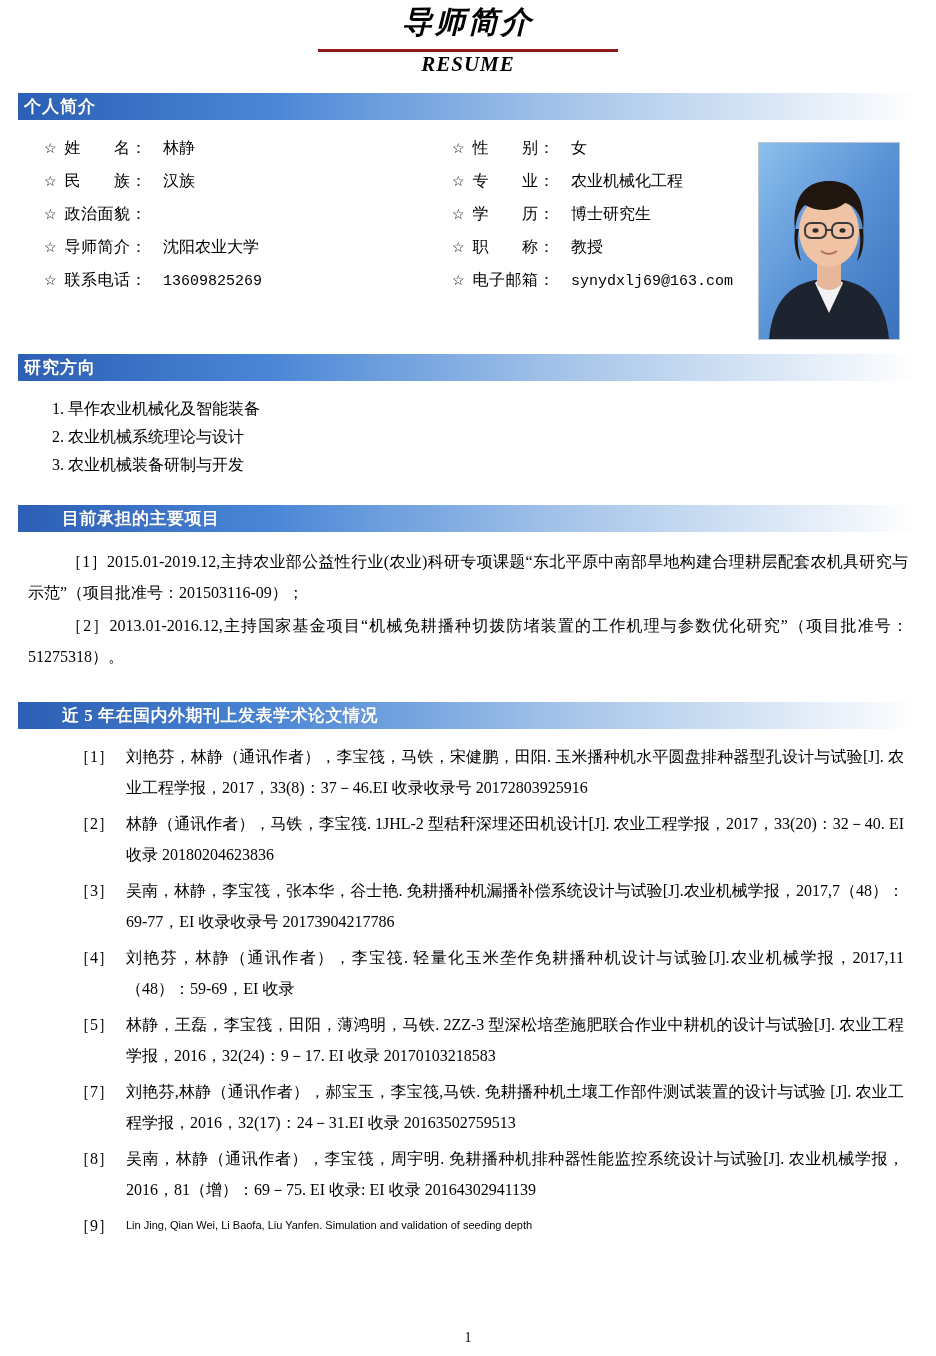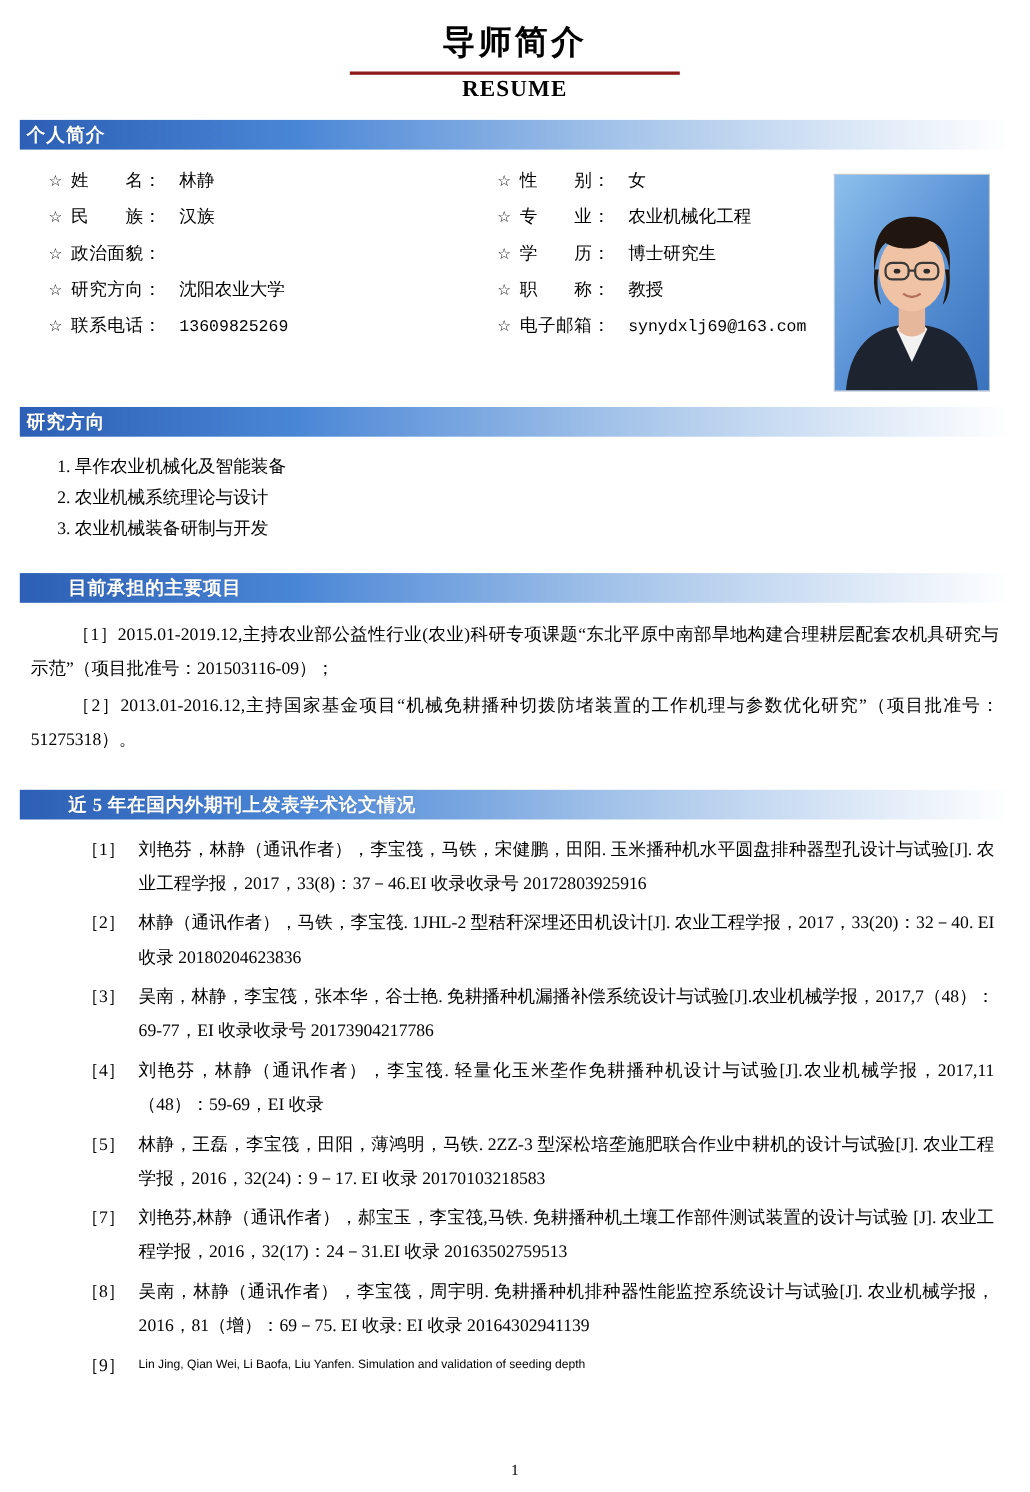--- a/index.html
+++ b/index.html
@@ -19,21 +19,22 @@
     width: 936px;
     height: 1356px;
     position: relative;
     box-sizing: border-box;
     padding: 0 18px;
   }
 
   
   .title-wrap {
     text-align: center;
-    padding-top: 18px;
+    padding-top: 2px;
+    font-style: italic;
   }
   .doc-title {
     font-family: "DejaVu Serif", "Liberation Serif", serif;
     font-size: 30px;
     font-weight: bold;
     letter-spacing: 3px;
     color: #000;
     display: inline-block;
     padding: 0 6px 4px 6px;
   }
@@ -198,21 +199,21 @@
           <span class="fld-label w3">民　　族：</span>
           <span class="fld-value">汉族</span>
         </div>
         <div class="info-row">
           <span class="star">☆</span>
           <span class="fld-label w3">政治面貌：</span>
           <span class="fld-value"></span>
         </div>
         <div class="info-row">
           <span class="star">☆</span>
-          <span class="fld-label w3">研究方向：</span>
+          <span class="fld-label w3">导师简介：</span>
           <span class="fld-value">沈阳农业大学</span>
         </div>
         <div class="info-row">
           <span class="star">☆</span>
           <span class="fld-label w3">联系电话：</span>
           <span class="fld-value mono">13609825269</span>
         </div>
       </div>
 
       <div class="col-right">

